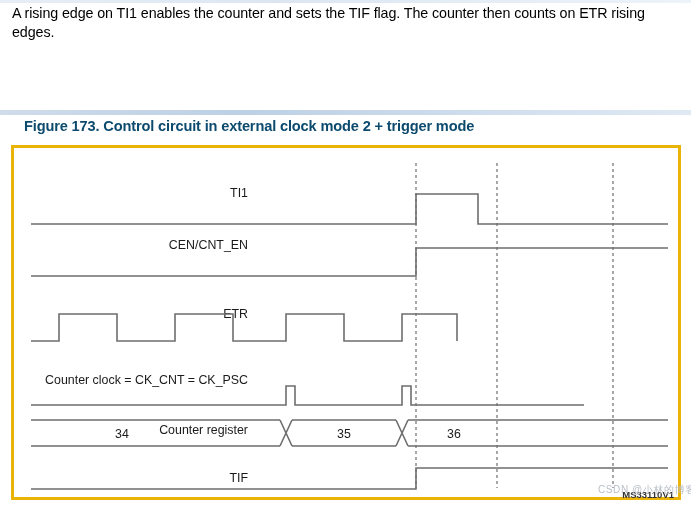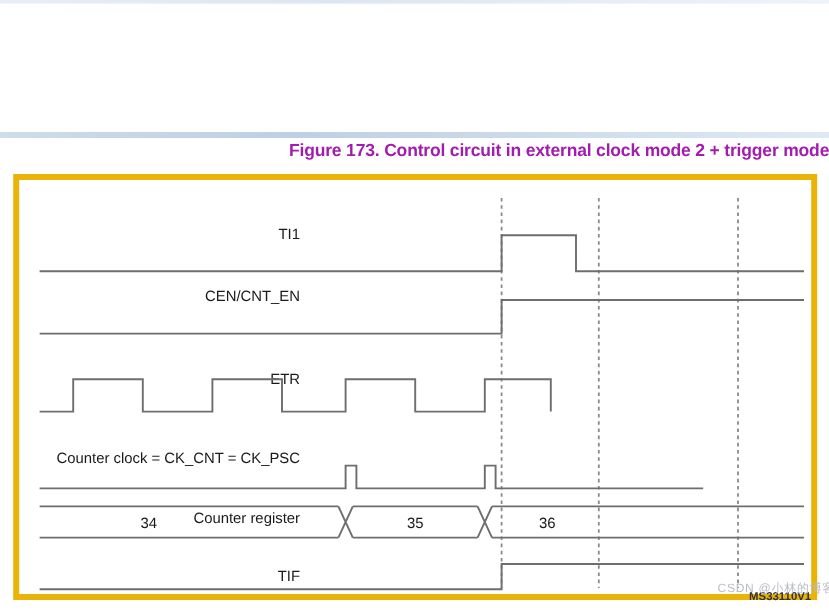--- a/index.html
+++ b/index.html
@@ -50,35 +50,35 @@
   }
 
   
   #figure {
     position: absolute;
     left: 0;
     top: 118px;
     width: 691px;
   }
   #figure-title {
-    text-align: right;
+    text-align: left;
     font-size: 14.6px;
     font-weight: bold;
     letter-spacing: -0.15px;
-    color: #a21caf;
+    color: #0c4a6e;
     margin: 0 0 6px 0;
-    padding-left: 1px;
+    padding-left: 24px;
   }
   #figure-frame {
     position: absolute;
     left: 11px;
     top: 27px;
     width: 670px;
     height: 355px;
-    border: 5px solid #eab308;
+    border: 3px solid #eab308;
     background: #fff;
     box-sizing: border-box;
   }
   #wave-svg {
     position: absolute;
     left: 0;
     top: 0;
     display: block;
   }
 
@@ -127,20 +127,21 @@
     white-space: nowrap;
     pointer-events: none;
   }
 </style>
 </head>
 <body>
 
 <div id="top-edge"></div>
 
 <div id="prose">
+  <p class="para">A rising edge on TI1 enables the counter and sets the TIF flag. The counter then counts on ETR rising edges.</p>
 </div>
 
 <div id="band"></div>
 
 <div id="figure">
 
   <div id="figure-title">Figure 173. Control circuit in external clock mode 2 + trigger mode</div>
 
   <div id="figure-frame">
 

